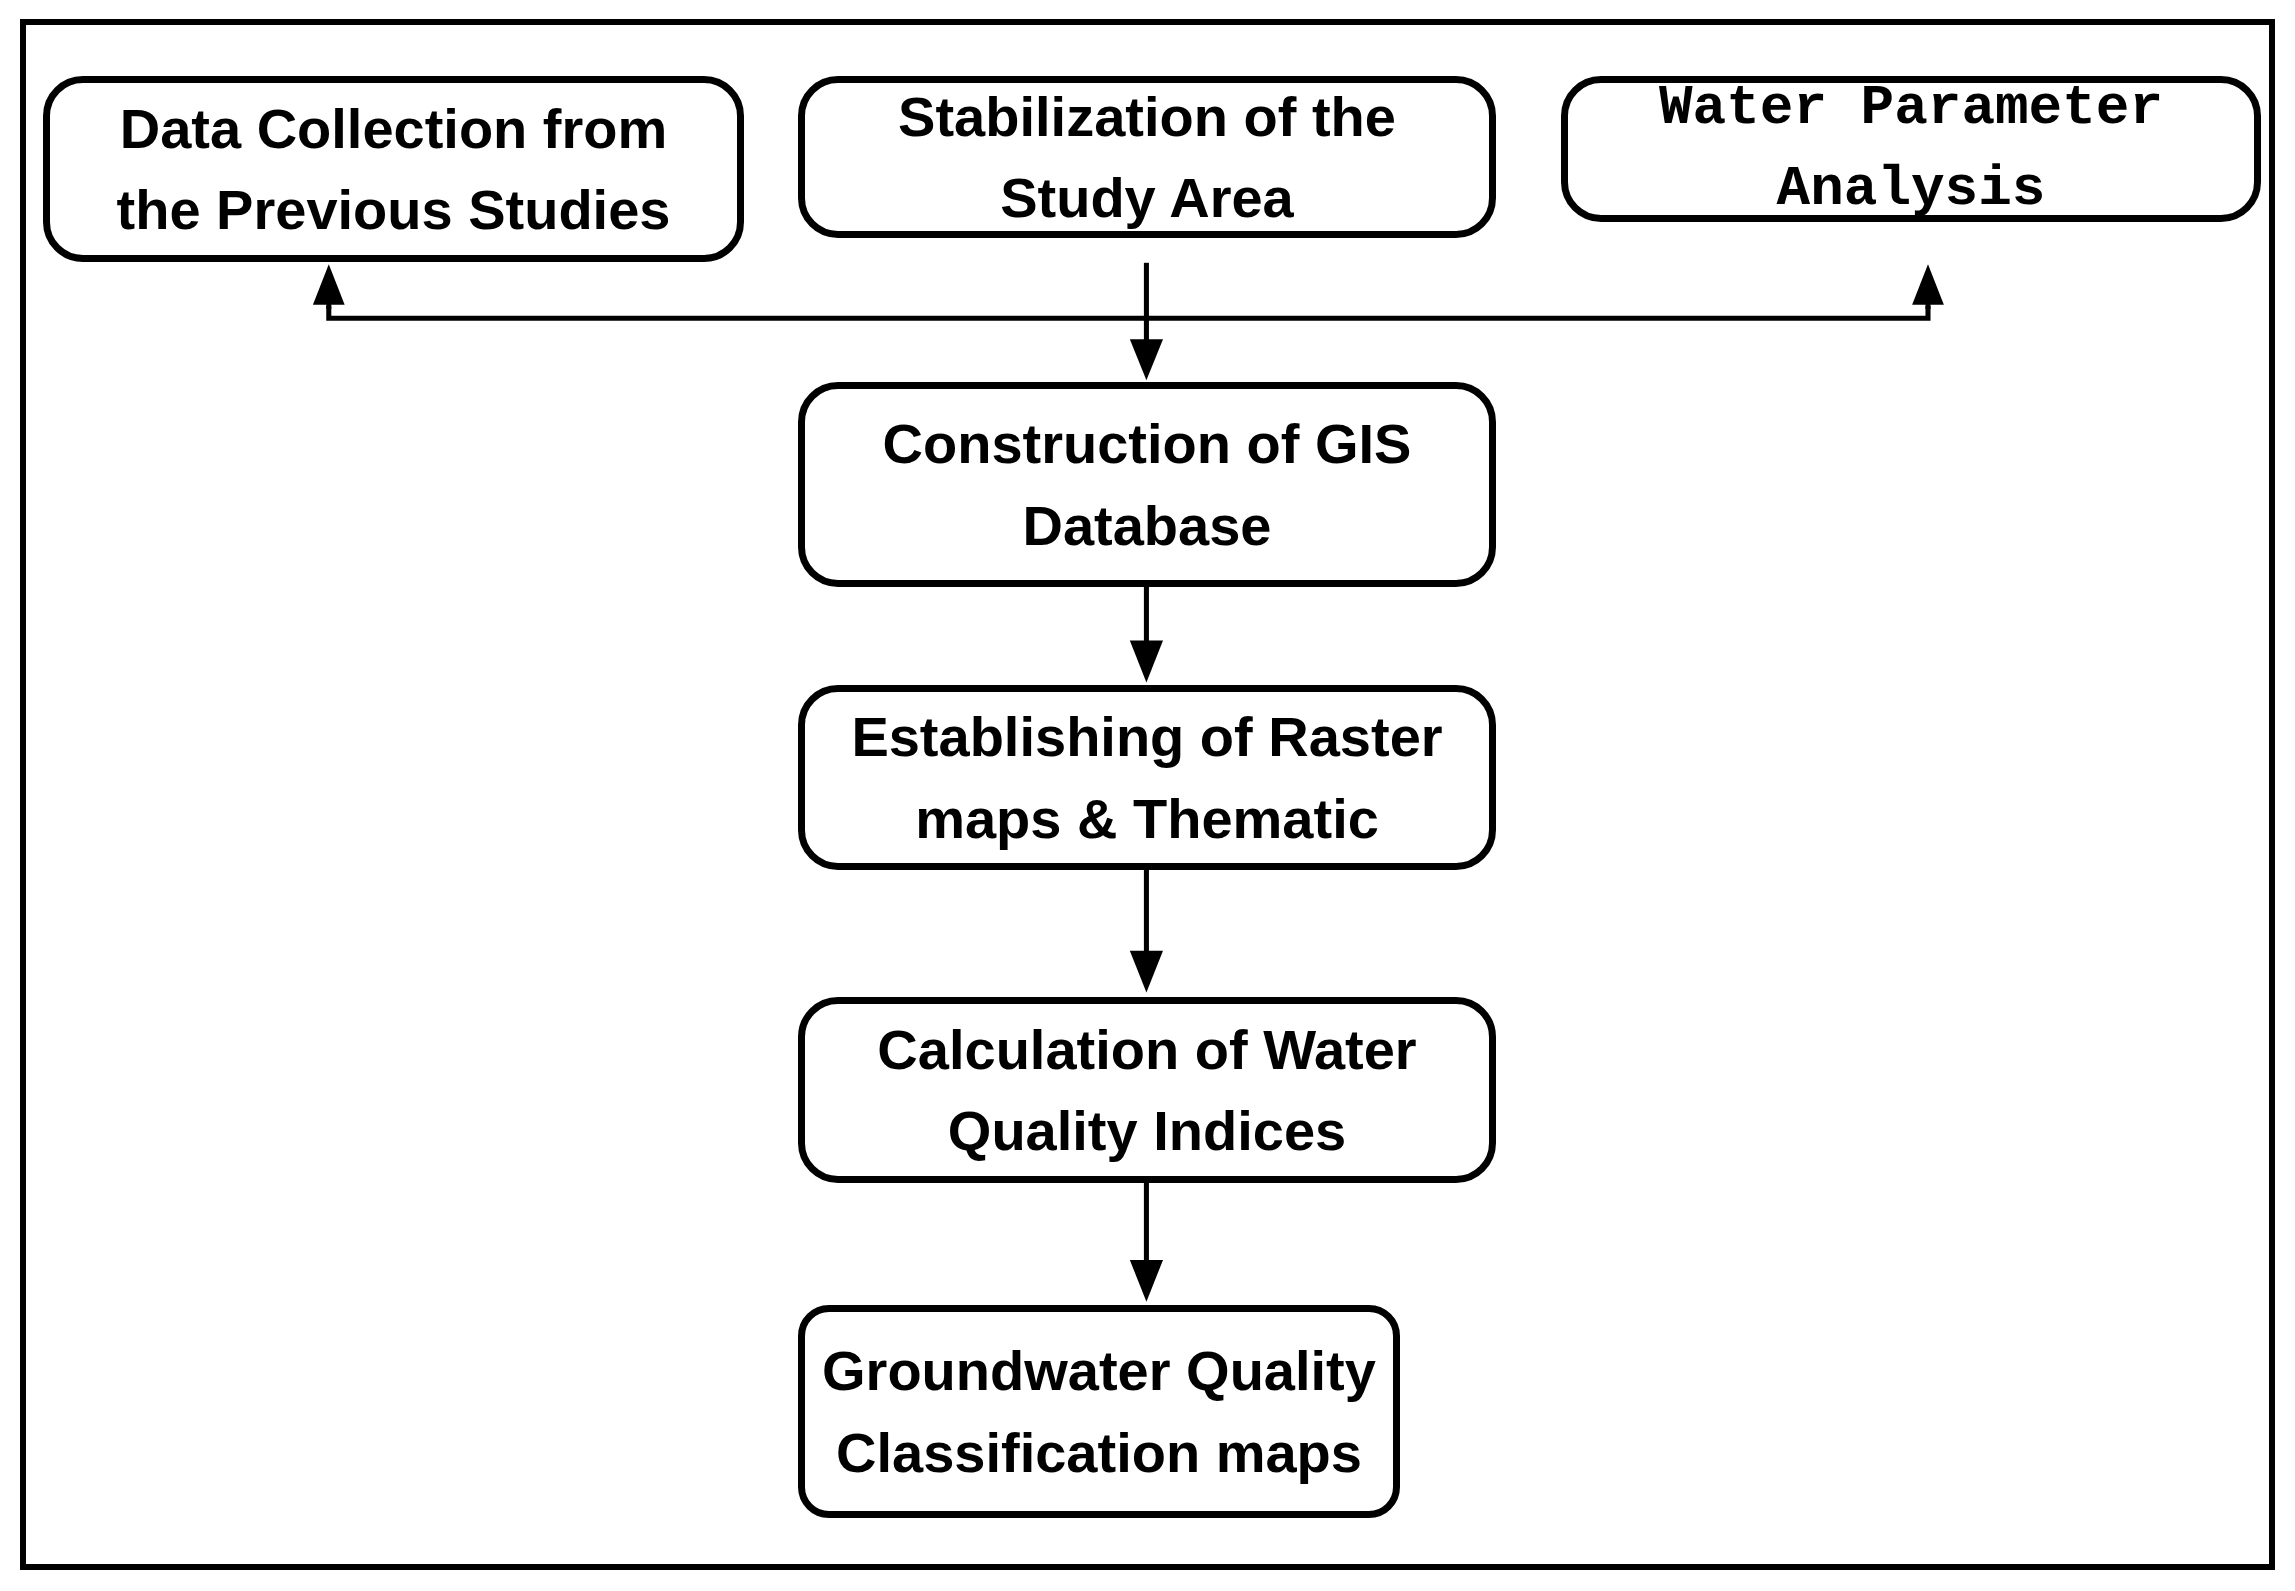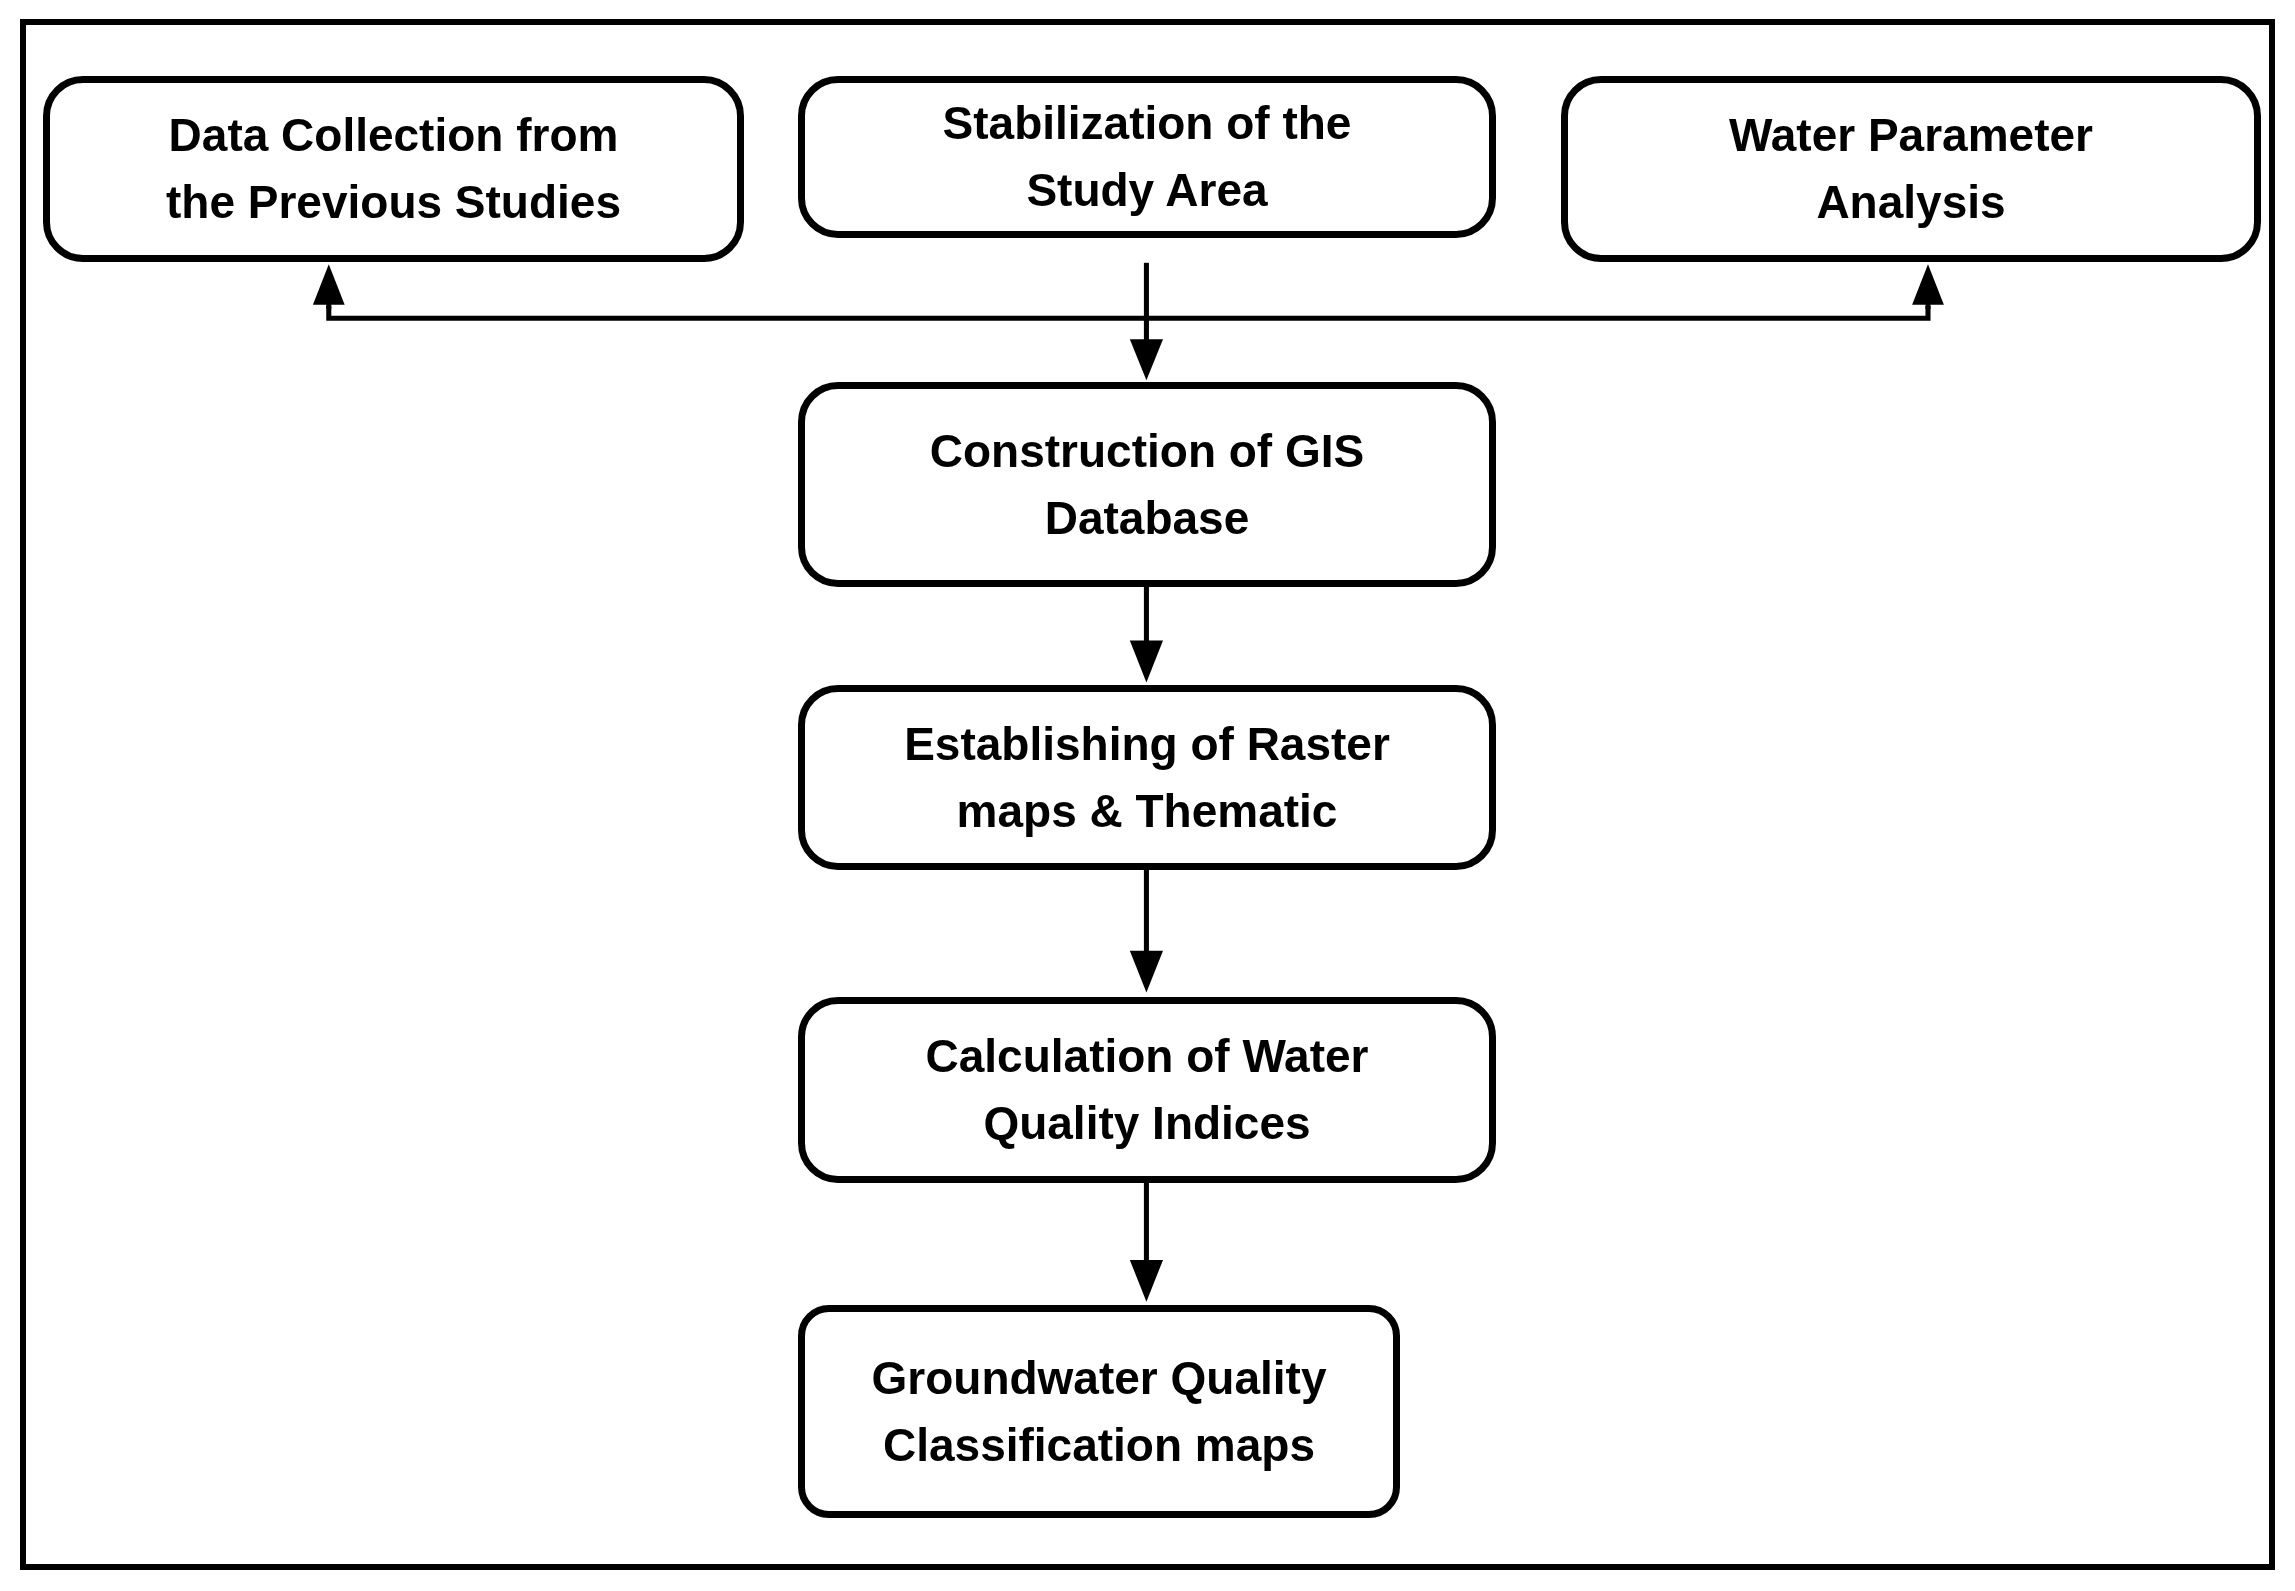--- a/index.html
+++ b/index.html
@@ -35,29 +35,29 @@
     position: absolute;
     background: #ffffff;
     border: 7.2px solid #000000;
     border-radius: 40px;
     box-sizing: border-box;
     display: flex;
     align-items: center;
     justify-content: center;
     text-align: center;
     font-weight: 700;
-    font-size: 46px;
+    font-size: 56px;
     line-height: 1.45;
     color: #000000;
     white-space: pre-line;
     letter-spacing: 0px;
   }
   #node-data-collection   { left: 43px;   top: 76px;  width: 701px; height: 186px; }
   #node-stabilization     { left: 798px; top: 76px;  width: 698px; height: 162px; }
-  #node-water-parameter   { left: 1561px; top: 76px;  width: 700px; height: 186px; }
+  #node-water-parameter   { left: 1561px; top: 76px;  width: 700px; height: 146px; font-family: Liberation Mono, monospace; }
   #node-gis-database      { left: 798px; top: 382px;  width: 698px; height: 205px; }
   #node-raster-thematic   { left: 798px; top: 685px;  width: 698px; height: 185px; }
   #node-quality-indices   { left: 798px; top: 997px; width: 698px; height: 186px; }
   #node-classification    { left: 798px; top: 1305px; width: 602px; height: 213px; border-radius: 31px; }
 </style>
 </head>
 <body>
 
 <div class="figure">
 

